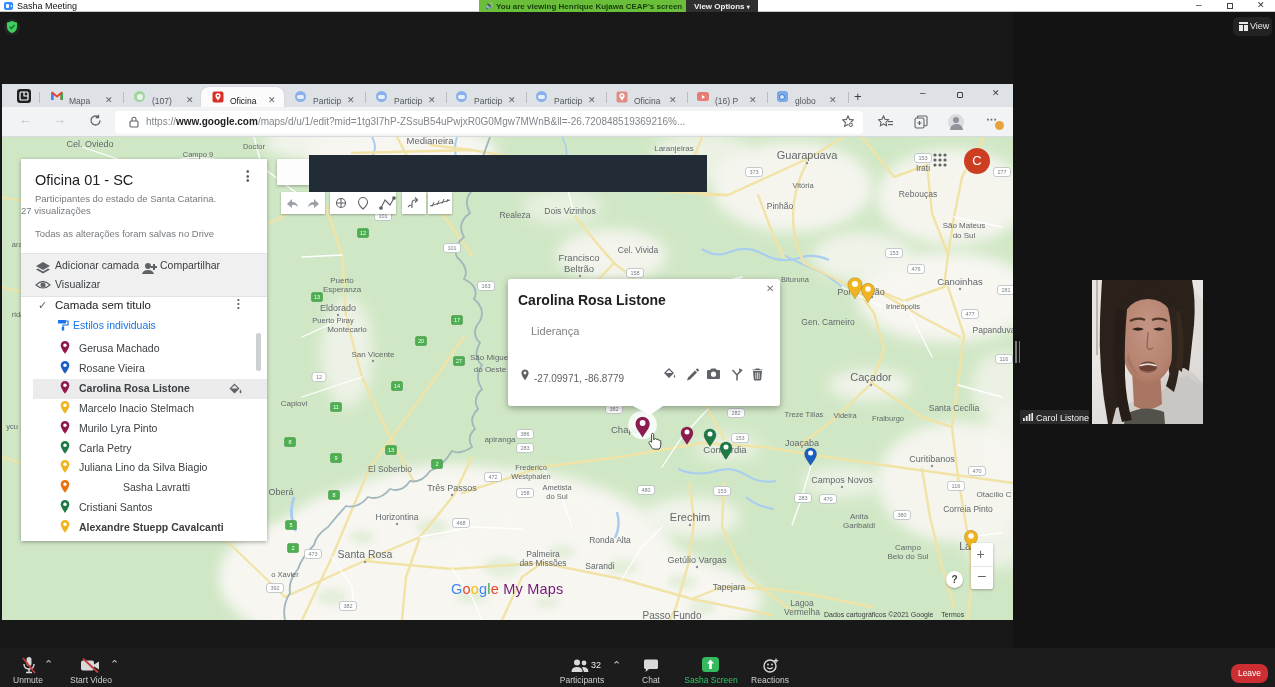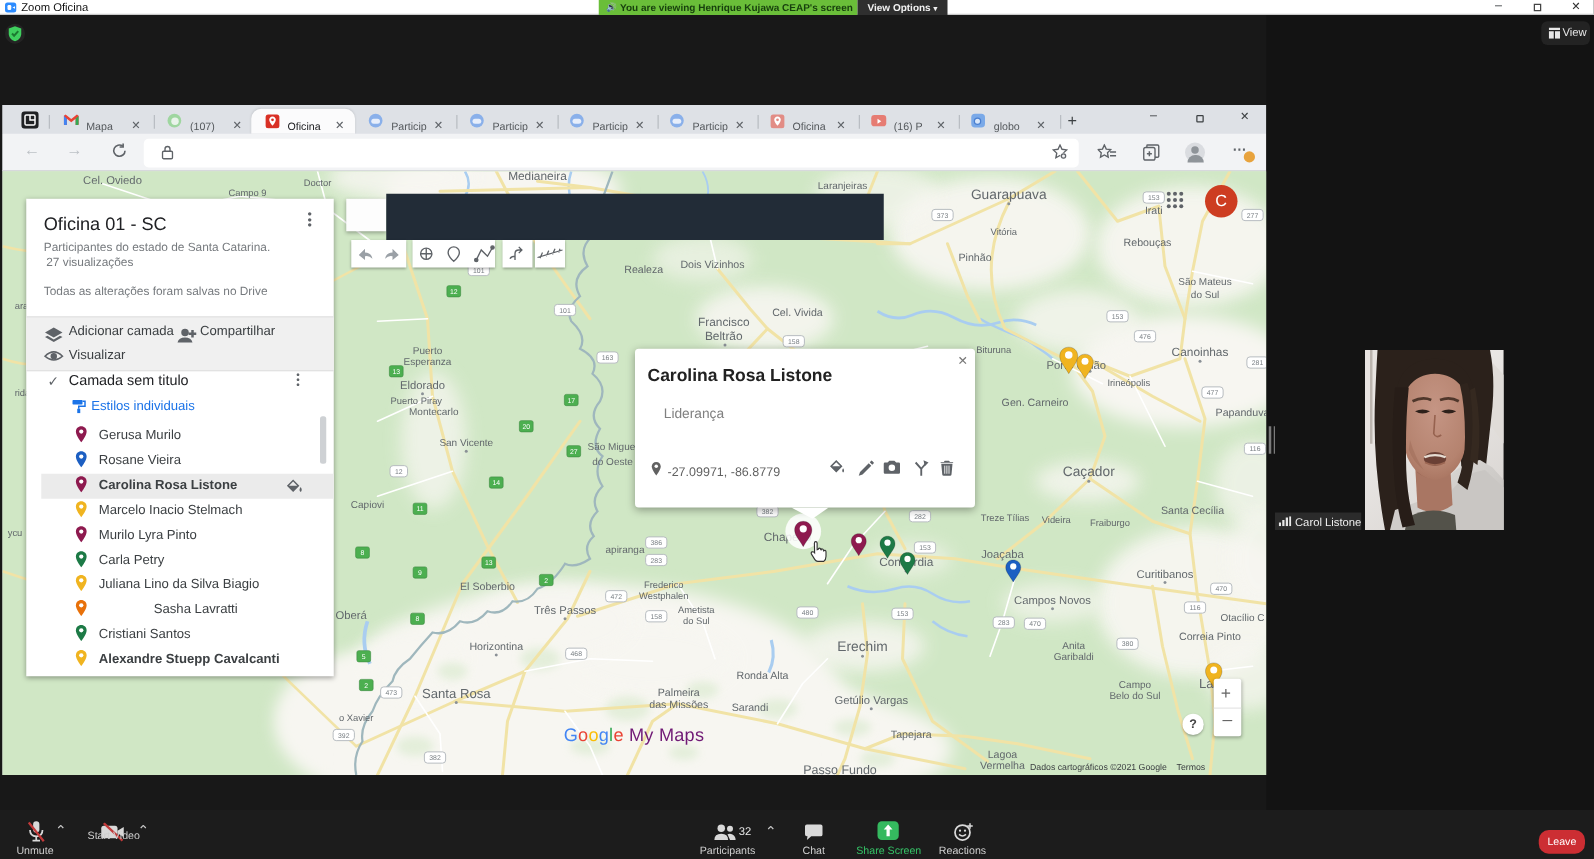--- a/index.html
+++ b/index.html
@@ -17,21 +17,21 @@
 .winbtn{position:absolute;color:#3c4043;font-size:10px;}
 .shield-w{fill:#ffffff;stroke:#b7bcc0;stroke-width:0.8;}
 .shield-t{font-size:5.5px;fill:#7a8085;text-anchor:middle;font-family:"Liberation Sans",sans-serif;}
 .maplbl{fill:#62686c;font-family:"Liberation Sans",sans-serif;}
 </style></head><body>
 
 <div id="titlebar">
  <div class="abs" style="left:4px;top:2px;width:9px;height:8px;background:#2d8cff;border-radius:2px;"></div>
  <div class="abs" style="left:6.2px;top:4px;width:3.2px;height:3.6px;background:#fff;border-radius:1px;"></div>
  <div class="abs" style="left:10px;top:4.6px;width:0;height:0;border-top:1.4px solid transparent;border-bottom:1.4px solid transparent;border-right:2px solid #fff;"></div>
- <div class="abs" style="left:17px;top:1px;font-size:9px;color:#111;">Zoom Oficina</div>
+ <div class="abs" style="left:17px;top:1px;font-size:9px;color:#111;">Sasha Meeting</div>
  <div class="abs winbtn" style="left:1196px;top:-1px;">–</div>
  <div class="abs" style="left:1227px;top:3px;width:6px;height:6px;border:1px solid #444;"></div>
  <div class="abs" style="left:1257px;top:0px;font-size:9px;color:#333;">✕</div>
 </div>
 <div id="stage"></div>
 
 <div class="abs" style="left:479px;top:0;width:207px;height:12px;background:#6abe39;z-index:60;">
  <div class="abs" style="left:6px;top:2px;width:8px;height:8px;color:#1c4d10;font-size:7px;">🔊</div>
  <div class="abs" style="left:17px;top:1.5px;font-size:8px;font-weight:bold;color:#173f0d;white-space:nowrap;">You are viewing Henrique Kujawa CEAP's screen</div>
 </div>
@@ -129,20 +129,21 @@
       <div class="abs" style="left:51px;top:5px;font-size:13px;color:#bdc1c6;">→</div>
       <svg class="abs" style="left:87px;top:7px;" width="13" height="13" viewBox="0 0 13 13">
         <path d="M11 6.5 A4.5 4.5 0 1 1 9.2 2.9" stroke="#5f6368" stroke-width="1.3" fill="none"></path>
         <path d="M9.5 0.8 L9.5 3.6 L6.7 3.6" stroke="#5f6368" stroke-width="1.3" fill="none"></path>
       </svg>
       <div class="abs" style="left:113px;top:3.5px;width:748px;height:23px;background:#ffffff;border-radius:4px;"></div>
       <svg class="abs" style="left:127px;top:9px;" width="10" height="12" viewBox="0 0 10 12">
         <rect x="1" y="5" width="8" height="6" rx="1" fill="none" stroke="#5f6368" stroke-width="1.1"></rect>
         <path d="M3 5 L3 3.2 A2 2 0 0 1 7 3.2 L7 5" stroke="#5f6368" stroke-width="1.1" fill="none"></path>
       </svg>
+      <div class="abs" style="left:144px;top:9px;font-size:10px;color:#80868b;white-space:nowrap;">https://<span style="color:#202124;font-weight:bold;">www.google.com</span>/maps/d/u/1/edit?mid=1tg3I7hP-ZSsuB54uPwjxR0G0Mgw7MWnB&amp;ll=-26.720848519369216%...</div>
       <svg class="abs" style="left:839px;top:8px;" width="14" height="14" viewBox="0 0 14 14">
         <path d="M7 1 L8.6 4.4 L12.3 4.9 L9.6 7.5 L10.3 11.2 L7 9.4 L3.7 11.2 L4.4 7.5 L1.7 4.9 L5.4 4.4 Z" fill="none" stroke="#5f6368" stroke-width="1.1"></path>
         <circle cx="9.8" cy="9.8" r="2.6" fill="#f2f3f5"></circle>
         <circle cx="9.8" cy="9.8" r="1.7" fill="none" stroke="#5f6368" stroke-width="1"></circle>
       </svg>
       <svg class="abs" style="left:876px;top:8px;" width="15" height="14" viewBox="0 0 15 14">
         <path d="M5.5 1 L7 4.3 L10.5 4.7 L8 7.2 L8.6 10.7 L5.5 9 L2.4 10.7 L3 7.2 L0.5 4.7 L4 4.3 Z" fill="none" stroke="#5f6368" stroke-width="1.1"></path>
         <rect x="10" y="6" width="5" height="1.2" fill="#5f6368"></rect>
         <rect x="10" y="9" width="5" height="1.2" fill="#5f6368"></rect>
       </svg>
@@ -491,21 +492,21 @@
           <circle cx="100" cy="16" r="1.3" fill="#5f6368"></circle>
           <circle cx="113" cy="6" r="1.3" fill="#5f6368"></circle>
 <path d="M 131 16 L 131 11 Q 131 8 134 8 L 136 8 M 134 5.5 L 136.5 8 L 134 10.5 M 131 13 Q 128 13 127 15"></path>
 <path d="M 149 14 L 169 8 M 151 14.5 L 153 10 M 156 13 L 158 8.5 M 161 11.5 L 163 7 M 166 10 L 167 7" stroke-width="1"></path>
 </g>
       </svg>
       <div class="abs" style="left:19px;top:22px;width:246px;height:382px;background:#ffffff;box-shadow:0 1px 4px rgba(0,0,0,.35);font-family:'Liberation Sans',sans-serif;">
         <div class="abs" style="left:14px;top:13px;font-size:14.5px;color:#202124;">Oficina 01 - SC</div>
         <div class="abs" style="left:225px;top:11px;width:3px;height:14px;color:#5f6368;font-size:10px;line-height:4.5px;">•<br>•<br>•</div>
         <div class="abs" style="left:14px;top:34px;font-size:9.5px;color:#767a7e;">Participantes do estado de Santa Catarina.</div>
-        <div class="abs" style="left:16px;top:46px;font-size:9.5px;color:#767a7e;text-align:right;">27 visualizações</div>
+        <div class="abs" style="left:0;top:46px;font-size:9.5px;color:#767a7e;text-align:right;">27 visualizações</div>
         <div class="abs" style="left:14px;top:69px;font-size:9.5px;color:#767a7e;">Todas as alterações foram salvas no Drive</div>
         <div class="abs" style="left:0;top:94px;width:246px;height:44px;background:#f0f0f0;border-top:1px solid #e2e2e2;border-bottom:1px solid #e2e2e2;"></div>
         <svg class="abs" style="left:14px;top:101px;" width="220" height="32" viewBox="0 0 220 32">
 <g fill="#5f6368">
 <path d="M 8 2 L 15 6 L 8 10 L 1 6 Z M 3 8.5 L 8 11.5 L 13 8.5 L 15 9.5 L 8 13.5 L 1 9.5 Z"></path>
 <path d="M 113 3 a 3 3 0 1 1 0 6 a 3 3 0 1 1 0 -6 M 113 10 q 5 0 6 4 l -12 0 q 1 -4 6 -4 M 120 4 l 0 2 l 2 0 l 0 2 l -2 0 l 0 2 l -2 0 l 0 -2 l -2 0 l 0 -2 l 2 0 l 0 -2 z"></path>
 </g>
 <g stroke="#5f6368" stroke-width="1.2" fill="none">
 <path d="M 1 25 Q 8 18 15 25 Q 8 31 1 25 Z"></path>
             <circle cx="8" cy="25" r="2" fill="#5f6368"></circle>
@@ -529,21 +530,21 @@
         <svg class="abs" style="left:208px;top:224px;" width="14" height="12" viewBox="0 0 14 12">
           <g fill="#5f6368">
             <path d="M 5.5 0.5 L 10.5 5.5 L 5.5 10.5 L 0.5 5.5 Z M 5.5 2.2 L 2.2 5.5 L 8.8 5.5 Z" fill-rule="evenodd"></path>
             <path d="M 11.5 6.5 Q 13.3 9 11.5 10.5 Q 9.7 9 11.5 6.5"></path>
           </g>
         </svg>
         <svg class="abs" style="left:38px;top:181.0px;" width="12" height="15" viewBox="0 0 12 15">
           <path d="M 6 1 C 3.5 1 1.7 2.9 1.7 5.3 C 1.7 8.5 6 13.8 6 13.8 C 6 13.8 10.3 8.5 10.3 5.3 C 10.3 2.9 8.5 1 6 1 Z" fill="#8e1a4f"></path>
           <circle cx="6" cy="5.2" r="1.7" fill="#ffffff"></circle>
         </svg>
-        <div class="abs" style="left:58px;top:183.0px;font-size:10.5px;color:#3c4043;">Gerusa Murilo</div>
+        <div class="abs" style="left:58px;top:183.0px;font-size:10.5px;color:#3c4043;">Gerusa Machado</div>
         <svg class="abs" style="left:38px;top:200.9px;" width="12" height="15" viewBox="0 0 12 15">
           <path d="M 6 1 C 3.5 1 1.7 2.9 1.7 5.3 C 1.7 8.5 6 13.8 6 13.8 C 6 13.8 10.3 8.5 10.3 5.3 C 10.3 2.9 8.5 1 6 1 Z" fill="#1c5fc2"></path>
           <circle cx="6" cy="5.2" r="1.7" fill="#ffffff"></circle>
         </svg>
         <div class="abs" style="left:58px;top:202.9px;font-size:10.5px;color:#3c4043;">Rosane Vieira</div>
         <svg class="abs" style="left:38px;top:220.8px;" width="12" height="15" viewBox="0 0 12 15">
           <path d="M 6 1 C 3.5 1 1.7 2.9 1.7 5.3 C 1.7 8.5 6 13.8 6 13.8 C 6 13.8 10.3 8.5 10.3 5.3 C 10.3 2.9 8.5 1 6 1 Z" fill="#8e1a4f"></path>
           <circle cx="6" cy="5.2" r="1.7" fill="#ffffff"></circle>
         </svg>
         <div class="abs" style="left:58px;top:222.8px;font-size:10.5px;color:#3c4043;font-weight:bold;">Carolina Rosa Listone</div>
@@ -705,39 +706,39 @@
 <path d="M 3 2 L 15 17" stroke="#c23a3a" stroke-width="1.8"></path>
 </svg>
     <div class="abs" style="left:44px;top:10px;font-size:11px;color:#c8c8c8;">⌃</div>
     <div class="tb-label" style="left:6px;top:27px;width:44px;">Unmute</div>
     <svg class="abs" style="left:80px;top:10px;" width="22" height="16" viewBox="0 0 22 16">
 <rect x="1" y="2.5" width="13" height="10" rx="2" fill="#d9d9d9"></rect>
 <path d="M 14 6.5 L 19 3.5 L 19 11.5 L 14 8.5 Z" fill="#d9d9d9"></path>
 <path d="M 3 0.5 L 18 14.5" stroke="#c23a3a" stroke-width="1.8"></path>
 </svg>
     <div class="abs" style="left:110px;top:10px;font-size:11px;color:#c8c8c8;">⌃</div>
-    <div class="tb-label" style="left:66px;top:15px;width:50px;text-align:center;">Start Video</div>
+    <div class="tb-label" style="left:66px;top:27px;width:50px;text-align:center;">Start Video</div>
     <svg class="abs" style="left:571px;top:11px;" width="18" height="14" viewBox="0 0 18 14">
 <circle cx="6" cy="3.5" r="3" fill="#d9d9d9"></circle>
       <path d="M 0.5 13 Q 0.5 8 6 8 Q 11.5 8 11.5 13 Z" fill="#d9d9d9"></path>
 <circle cx="13" cy="4" r="2.4" fill="#d9d9d9"></circle>
       <path d="M 11 8.3 Q 13 7.5 15 8.5 Q 17.5 9.8 17.5 13 L 13 13" fill="#d9d9d9"></path>
 </svg>
     <div class="abs" style="left:591px;top:12px;font-size:9px;color:#e8e8e8;">32</div>
     <div class="abs" style="left:612px;top:11px;font-size:11px;color:#c8c8c8;">⌃</div>
     <div class="tb-label" style="left:558px;top:27px;width:48px;">Participants</div>
     <svg class="abs" style="left:643px;top:11px;" width="16" height="14" viewBox="0 0 16 14">
 <path d="M 1 2 Q 1 0.5 2.5 0.5 L 13.5 0.5 Q 15 0.5 15 2 L 15 8.5 Q 15 10 13.5 10 L 6 10 L 2.5 13 L 3 10 Q 1 10 1 8.5 Z" fill="#d9d9d9"></path>
 </svg>
     <div class="tb-label" style="left:629px;top:27px;width:44px;">Chat</div>
     <div class="abs" style="left:702px;top:9px;width:17px;height:15px;border-radius:3.5px;background:#35b95f;"></div>
     <svg class="abs" style="left:706px;top:11px;" width="9" height="11" viewBox="0 0 9 11">
       <path d="M 4.5 0.5 L 8 4.5 L 5.8 4.5 L 5.8 10 L 3.2 10 L 3.2 4.5 L 1 4.5 Z" fill="#fff"></path>
     </svg>
-    <div class="tb-label" style="left:683px;top:27px;width:56px;color:#35c266;">Share Screen</div>
+    <div class="tb-label" style="left:683px;top:27px;width:56px;color:#35c266;">Sasha Screen</div>
     <svg class="abs" style="left:763px;top:10px;" width="16" height="15" viewBox="0 0 16 15">
 <circle cx="7" cy="8" r="6" fill="none" stroke="#d9d9d9" stroke-width="1.4"></circle>
 <circle cx="5" cy="6.5" r="0.9" fill="#d9d9d9"></circle>
       <circle cx="9" cy="6.5" r="0.9" fill="#d9d9d9"></circle>
 <path d="M 4.2 9.5 Q 7 12 9.8 9.5" stroke="#d9d9d9" stroke-width="1.2" fill="none"></path>
 <path d="M 13 0.5 L 13 5 M 10.8 2.7 L 15.2 2.7" stroke="#d9d9d9" stroke-width="1.2"></path>
 </svg>
     <div class="tb-label" style="left:748px;top:27px;width:44px;">Reactions</div>
     <div class="abs" style="left:1231px;top:16px;width:37px;height:19px;border-radius:8px;background:#cc2e33;color:#fff;font-size:8.5px;text-align:center;line-height:19px;">Leave</div>
   </div>

